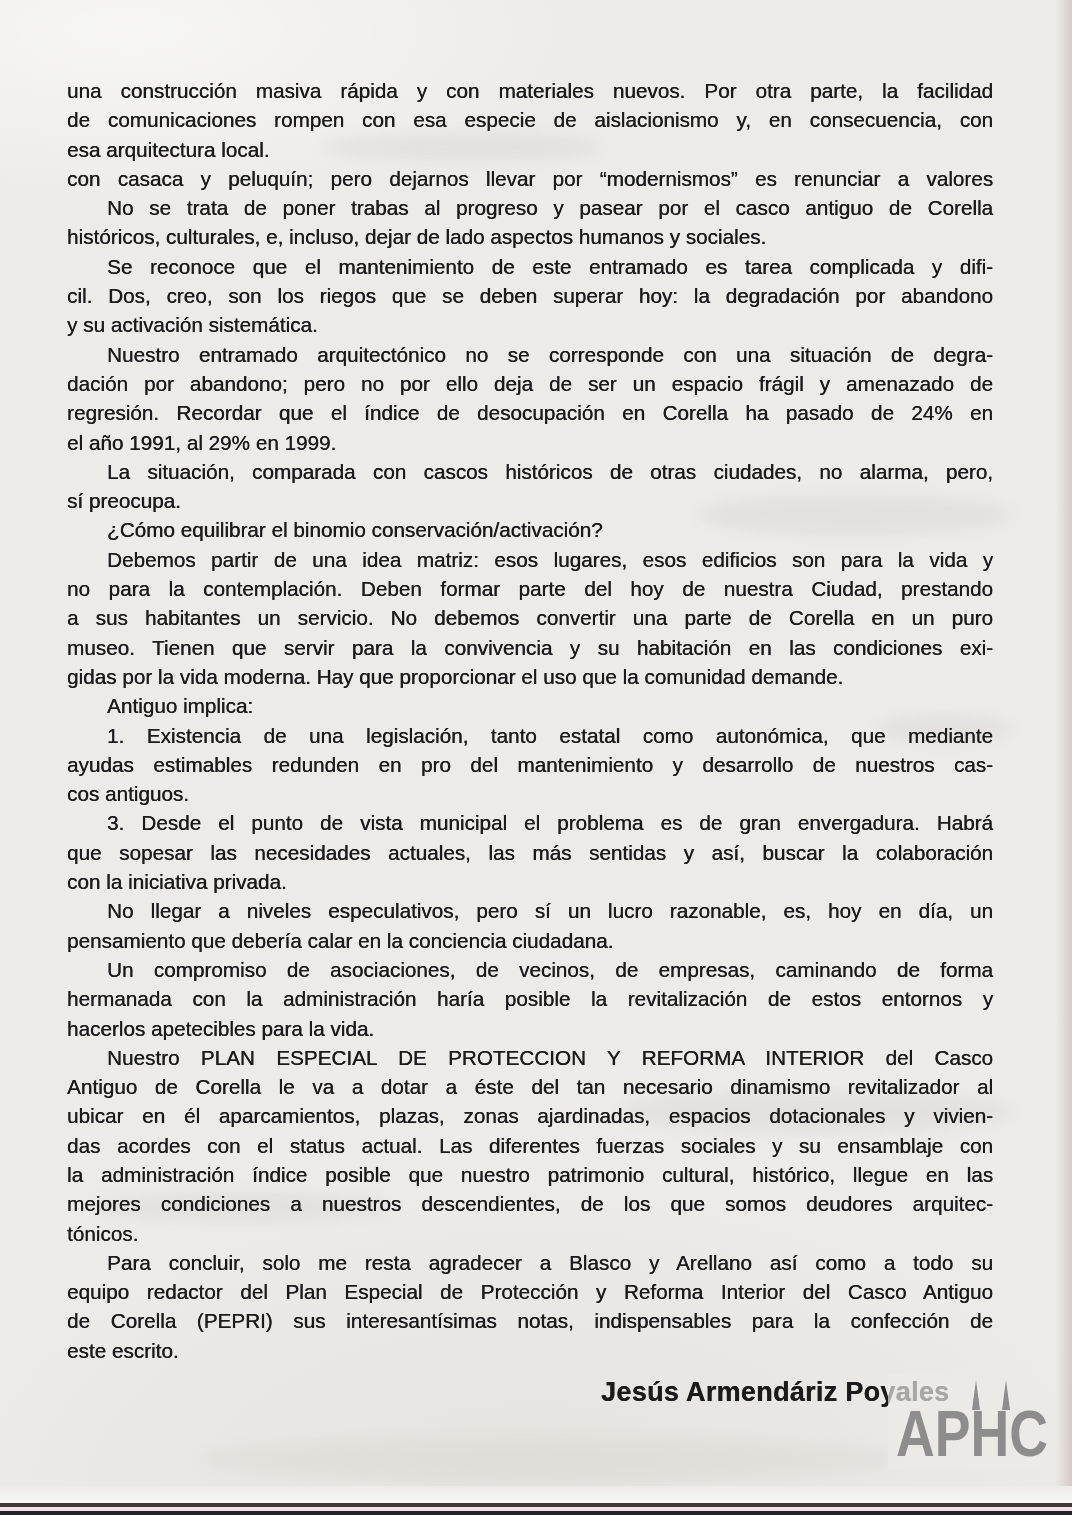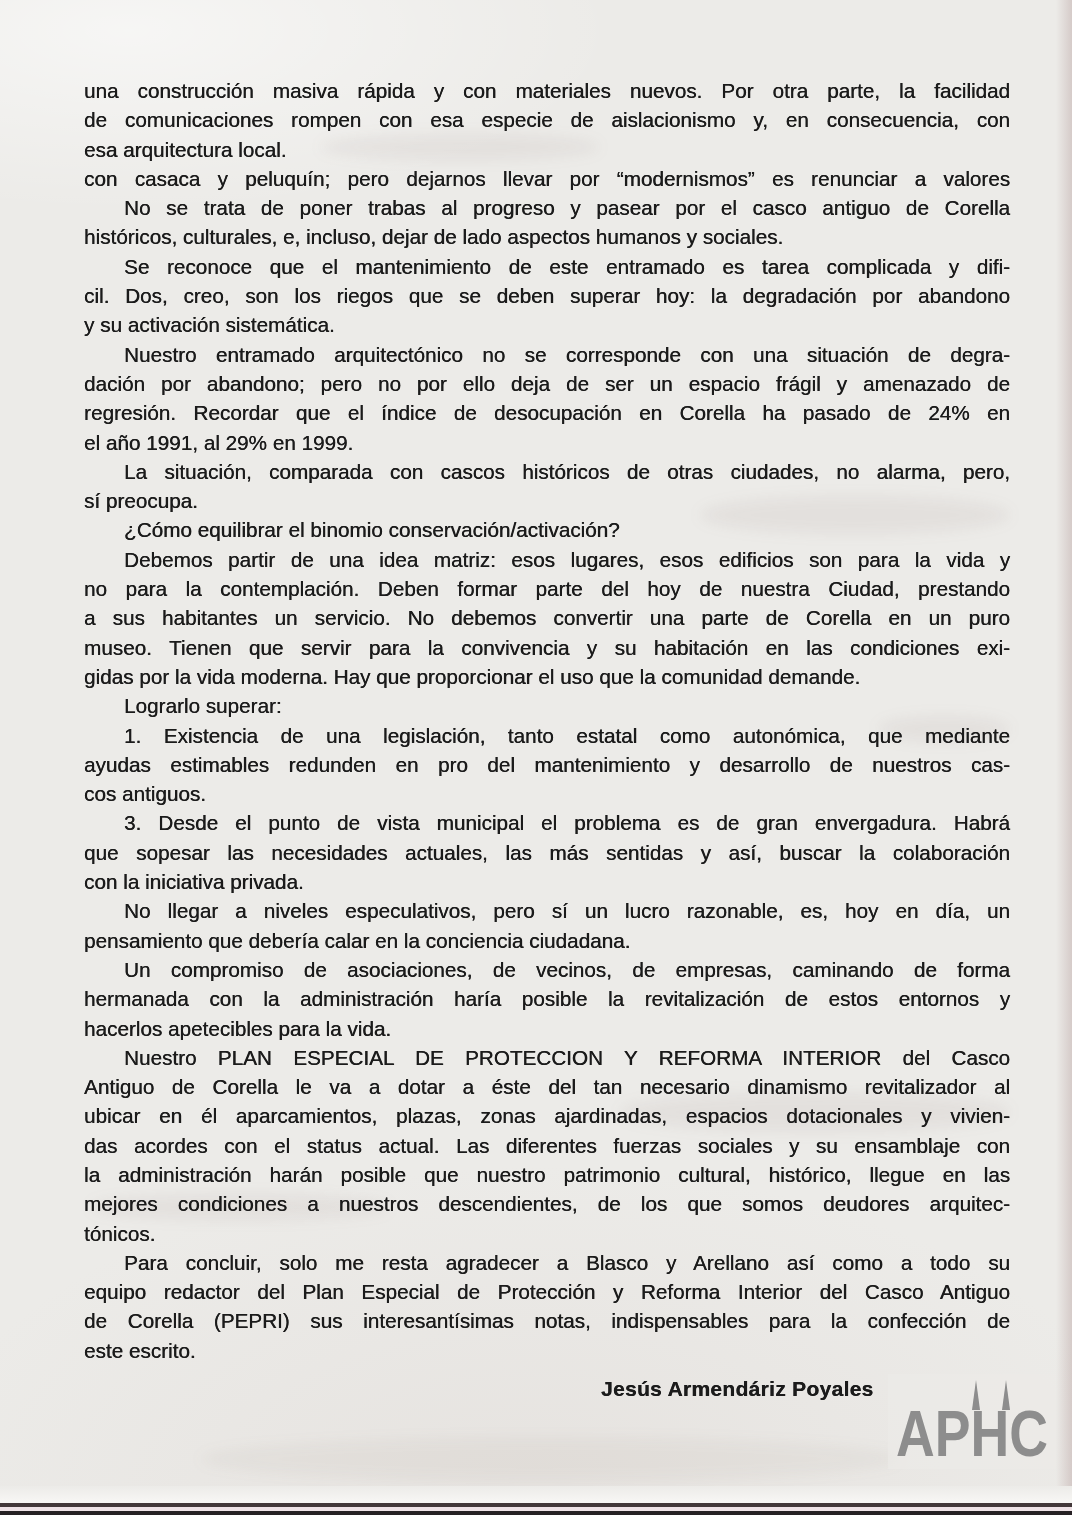--- a/index.html
+++ b/index.html
@@ -10,37 +10,37 @@
     background:
       radial-gradient(ellipse 700px 260px at 12% 2%, rgba(255,255,255,0.55), rgba(255,255,255,0) 70%),
       radial-gradient(ellipse 900px 500px at 50% 100%, rgba(210,200,196,0.25), rgba(210,200,196,0) 70%),
       #ecebe8;
     font-family:"Liberation Sans", sans-serif;
     color:#1b1b1b;
     overflow:hidden;
   }
   .text-block {
     position:absolute;
-    left:84px; top:76px; width:926px;
+    left:67px; top:76px; width:926px;
   }
   .line {
     font-size:20.7px;
     line-height:29.3px;
     height:29.3px;
     text-align:justify;
     text-align-last:justify;
     white-space:normal;
     text-shadow:0.35px 0 0 currentColor;
   }
   .line.last { text-align-last:left; }
   .line.indent { text-indent:40px; }
   .signature {
     position:absolute;
     left:601px; top:1377px;
-    font-size:21px;
+    font-size:27px;
     font-weight:700;
     letter-spacing:0.3px;
     z-index:2;
     text-shadow:0.3px 0 0 currentColor;
     text-align:center;
   }
   .watermark {
     position:absolute;
     left:888px; top:1374px;
     width:168px; height:95px;
@@ -99,37 +99,37 @@
       <div class="line">regresión. Recordar que el índice de desocupación en Corella ha pasado de 24% en</div>
       <div class="line last">el año 1991, al 29% en 1999.</div>
       <div class="line indent">La situación, comparada con cascos históricos de otras ciudades, no alarma, pero,</div>
       <div class="line last">sí preocupa.</div>
       <div class="line indent last">¿Cómo equilibrar el binomio conservación/activación?</div>
       <div class="line indent">Debemos partir de una idea matriz: esos lugares, esos edificios son para la vida y</div>
       <div class="line">no para la contemplación. Deben formar parte del hoy de nuestra Ciudad, prestando</div>
       <div class="line">a sus habitantes un servicio. No debemos convertir una parte de Corella en un puro</div>
       <div class="line">museo. Tienen que servir para la convivencia y su habitación en las condiciones exi-</div>
       <div class="line last">gidas por la vida moderna. Hay que proporcionar el uso que la comunidad demande.</div>
-      <div class="line indent last">Lograrlo superar:</div>
+      <div class="line indent last">Antiguo implica:</div>
       <div class="line indent">1. Existencia de una legislación, tanto estatal como autonómica, que mediante</div>
       <div class="line">ayudas estimables redunden en pro del mantenimiento y desarrollo de nuestros cas-</div>
       <div class="line last">cos antiguos.</div>
       <div class="line indent">3. Desde el punto de vista municipal el problema es de gran envergadura. Habrá</div>
       <div class="line">que sopesar las necesidades actuales, las más sentidas y así, buscar la colaboración</div>
       <div class="line last">con la iniciativa privada.</div>
       <div class="line indent">No llegar a niveles especulativos, pero sí un lucro razonable, es, hoy en día, un</div>
       <div class="line last">pensamiento que debería calar en la conciencia ciudadana.</div>
       <div class="line indent">Un compromiso de asociaciones, de vecinos, de empresas, caminando de forma</div>
       <div class="line">hermanada con la administración haría posible la revitalización de estos entornos y</div>
       <div class="line last">hacerlos apetecibles para la vida.</div>
       <div class="line indent">Nuestro PLAN ESPECIAL DE PROTECCION Y REFORMA INTERIOR del Casco</div>
       <div class="line">Antiguo de Corella le va a dotar a éste del tan necesario dinamismo revitalizador al</div>
       <div class="line">ubicar en él aparcamientos, plazas, zonas ajardinadas, espacios dotacionales y vivien-</div>
       <div class="line">das acordes con el status actual. Las diferentes fuerzas sociales y su ensamblaje con</div>
-      <div class="line">la administración harán posible que nuestro patrimonio cultural, histórico, llegue en las</div>
+      <div class="line">la administración índice posible que nuestro patrimonio cultural, histórico, llegue en las</div>
       <div class="line">mejores condiciones a nuestros descendientes, de los que somos deudores arquitec-</div>
       <div class="line last">tónicos.</div>
       <div class="line indent">Para concluir, solo me resta agradecer a Blasco y Arellano así como a todo su</div>
       <div class="line">equipo redactor del Plan Especial de Protección y Reforma Interior del Casco Antiguo</div>
       <div class="line">de Corella (PEPRI) sus interesantísimas notas, indispensables para la confección de</div>
       <div class="line last">este escrito.</div>
     </div>
 
   <div class="signature">Jesús Armendáriz Poyales</div>
 

